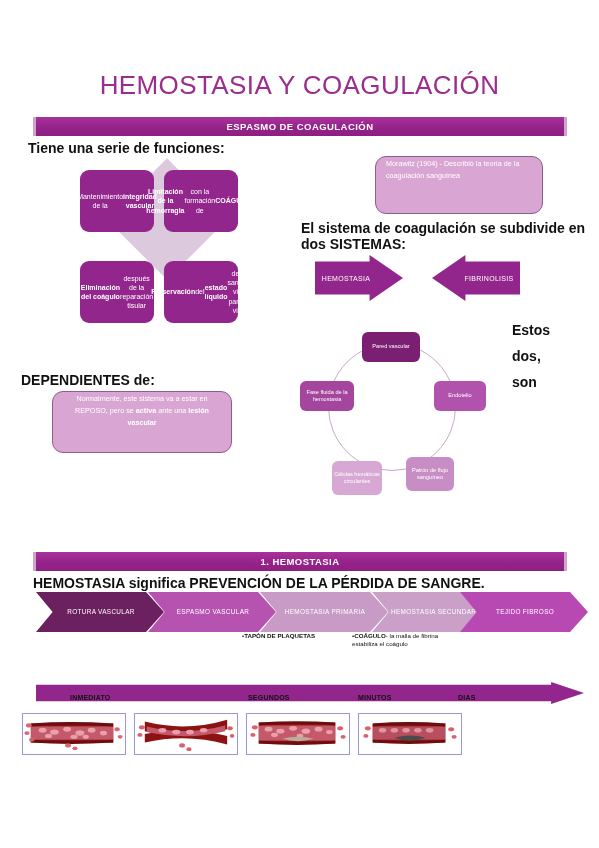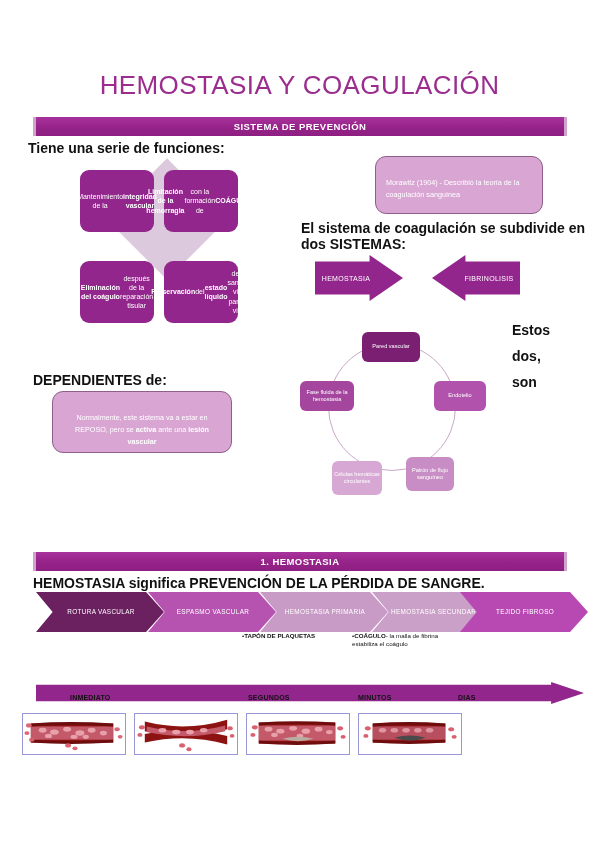--- a/index.html
+++ b/index.html
@@ -45,21 +45,21 @@
     display:flex; align-items:center; justify-content:center;
     padding:5px 4px;
   }
   .quad b{ font-weight:bold; }
 
   
   .callout{
     position:absolute; border-radius:11px;
     background:#D9A6D4; border:1.3px solid #8E5E8C;
     color:#fff; font-size:7.2px; line-height:1.65;
-    padding:20px 10px;
+    padding:1px 10px;
   }
   .callout.left-note{ text-align:center;margin-left:16px; }
   .callout.morawitz{ text-align:left; }
 
   
   .bigarrow{ position:absolute; width:88px; height:46px; background:#93268C;
     color:#fff; font-size:7px; letter-spacing:.3px;
     display:flex; align-items:center; }
   .bigarrow span{ display:block; width:100%; text-align:center; }
   .arrow-right{
@@ -118,33 +118,33 @@
   .vessel-svg{ display:block; width:100%; height:100%; }
 </style>
 </head>
 <body>
 
 <div class="page">
 
   <div class="main-title">HEMOSTASIA Y COAGULACIÓN</div>
 
   <div class="section-bar" id="bar-coag">
-    <span>SISTEMA DE PREVENCIÓN</span>
+    <span>ESPASMO DE COAGULACIÓN</span>
   </div>
 
   <div class="body-text" style="left:28px; top:140px; font-weight:bold;">Tiene una serie de funciones:</div>
 
   <div class="diamond" style="left:124px; top:176px;"></div>
 
   <div class="quad" id="quad0" style="left:80px; top:170px; height:62px;">Mantenimiento de la <b>integridad vascular</b></div>
   <div class="quad" id="quad1" style="left:164px; top:170px; height:62px;"><b>Limitación de la hemorragia</b> con la formación de <b>COÁGULOS</b></div>
   <div class="quad" id="quad2" style="left:80px; top:261px; height:62px;"><b>Eliminación del coágulo</b> después de la reparación tisular</div>
   <div class="quad" id="quad3" style="left:164px; top:261px; height:62px;"><b>Preservación</b> del <b>estado líquido</b> de la sangre, vital para la vida</div>
 
-  <div class="body-text" style="left:33px; top:372px; font-weight:bold;">DEPENDIENTES de:</div>
+  <div class="body-text" style="left:21px; top:372px; font-weight:bold;">DEPENDIENTES de:</div>
 
   <div class="callout left-note" id="reposo-box" style="left:36px; top:391px; width:180px; height:62px;">Normalmente, este sistema va a estar en REPOSO, pero se <b>activa</b> ante una <b>lesión vascular</b></div>
 
   <div class="callout morawitz" id="morawitz-box" style="left:375px; top:156px; width:168px; height:58px;">Morawitz (1904) - Describió la teoría de la coagulación sanguínea</div>
 
   <div class="body-text" style="left:301px; top:220px; font-weight:bold;">El sistema de coagulación se subdivide en dos SISTEMAS:</div>
 
   <div class="bigarrow arrow-right" style="left:315px; top:255px;">
     <span>HEMOSTASIA</span>
   </div>

